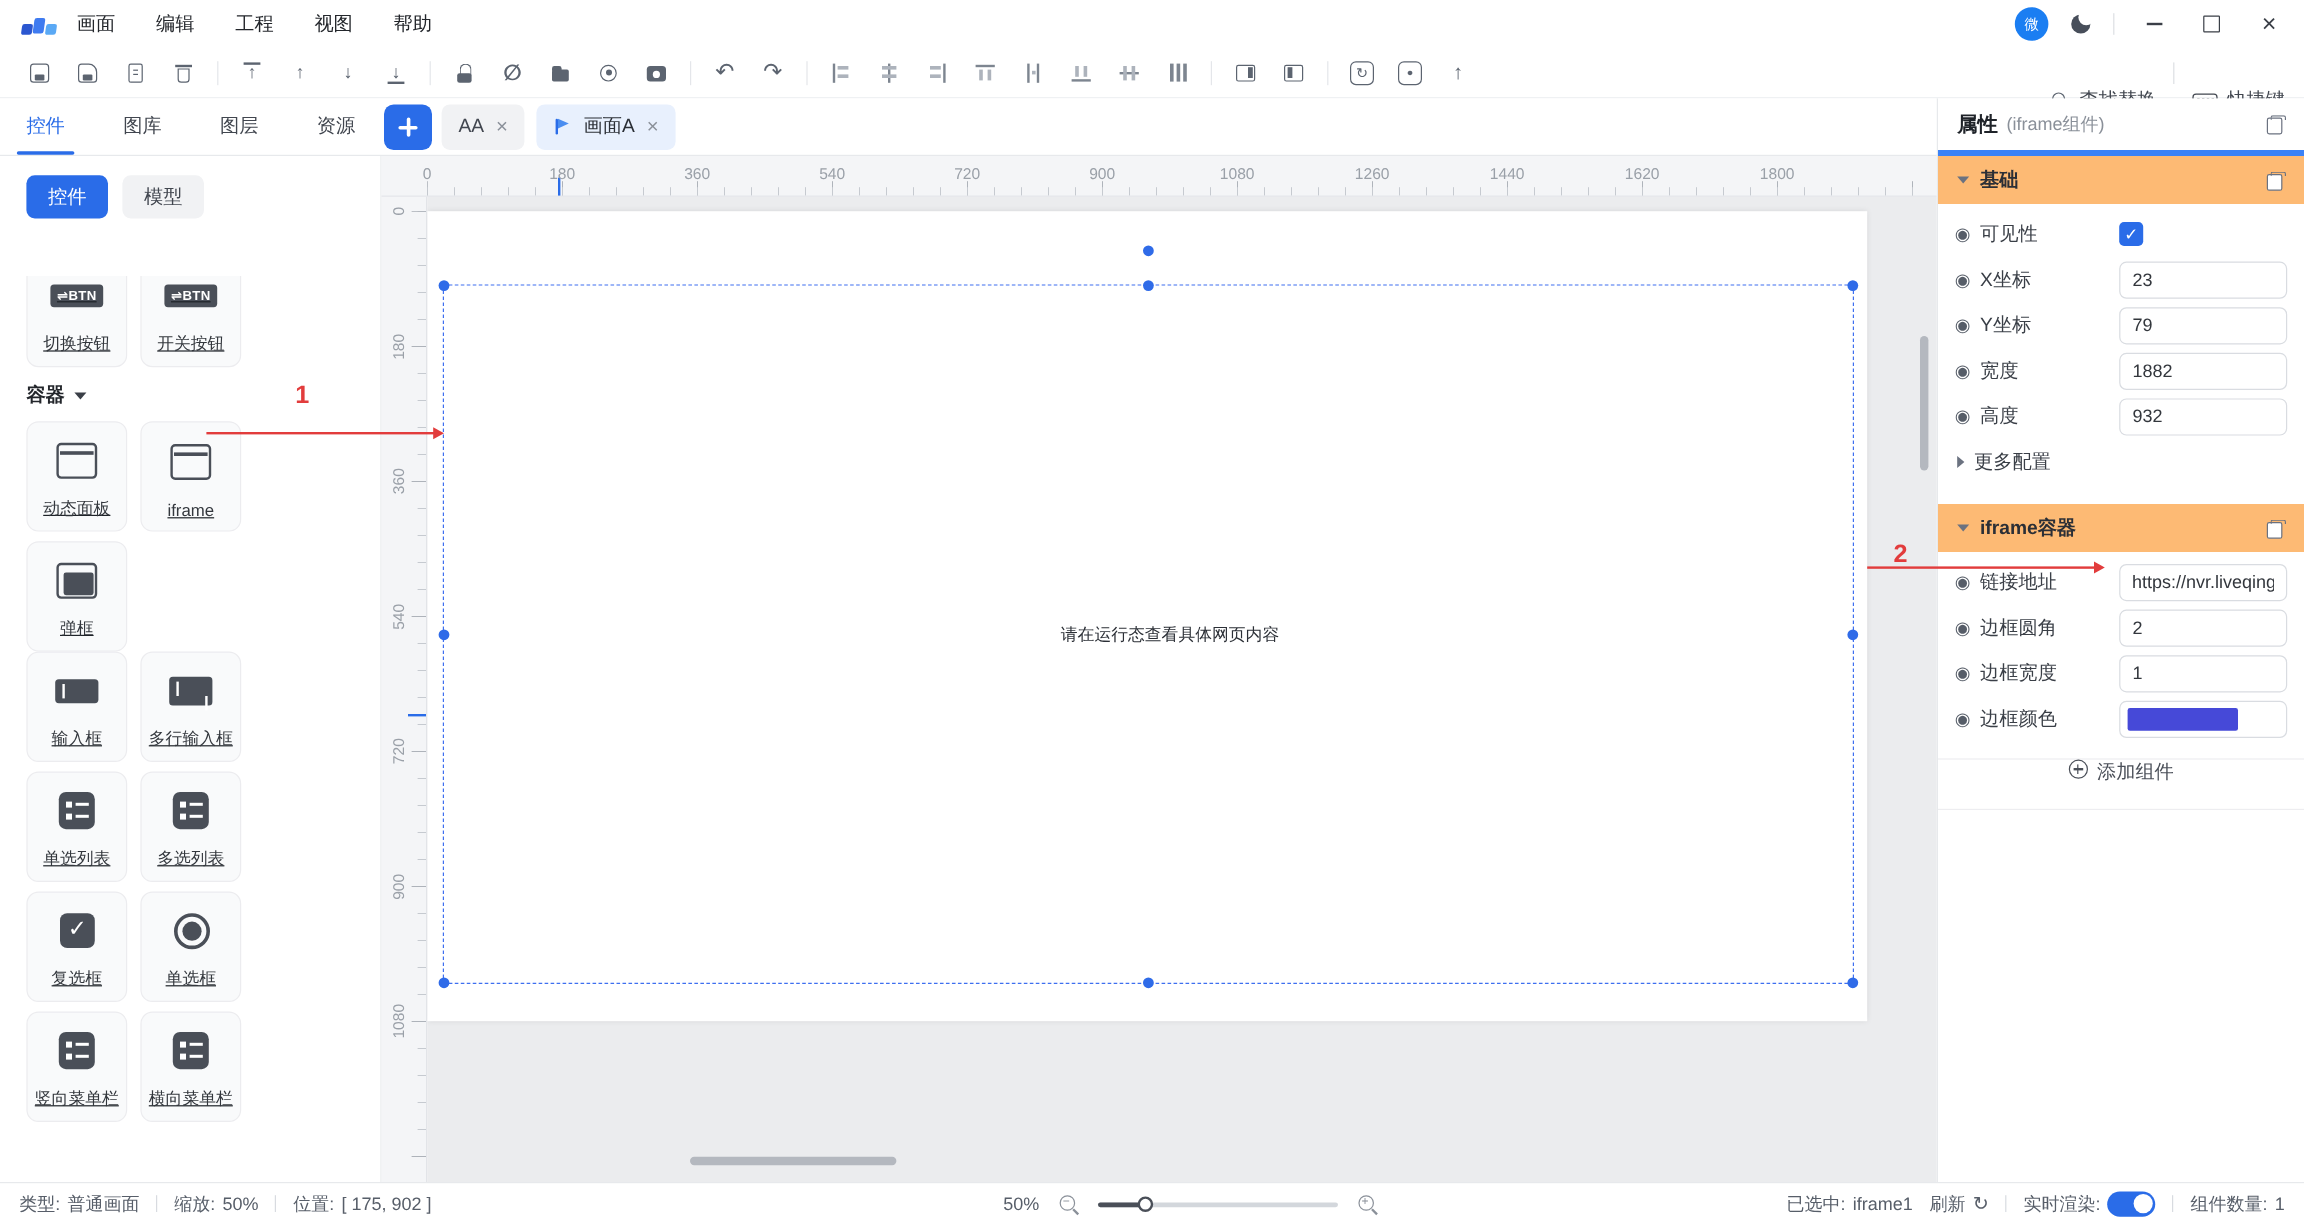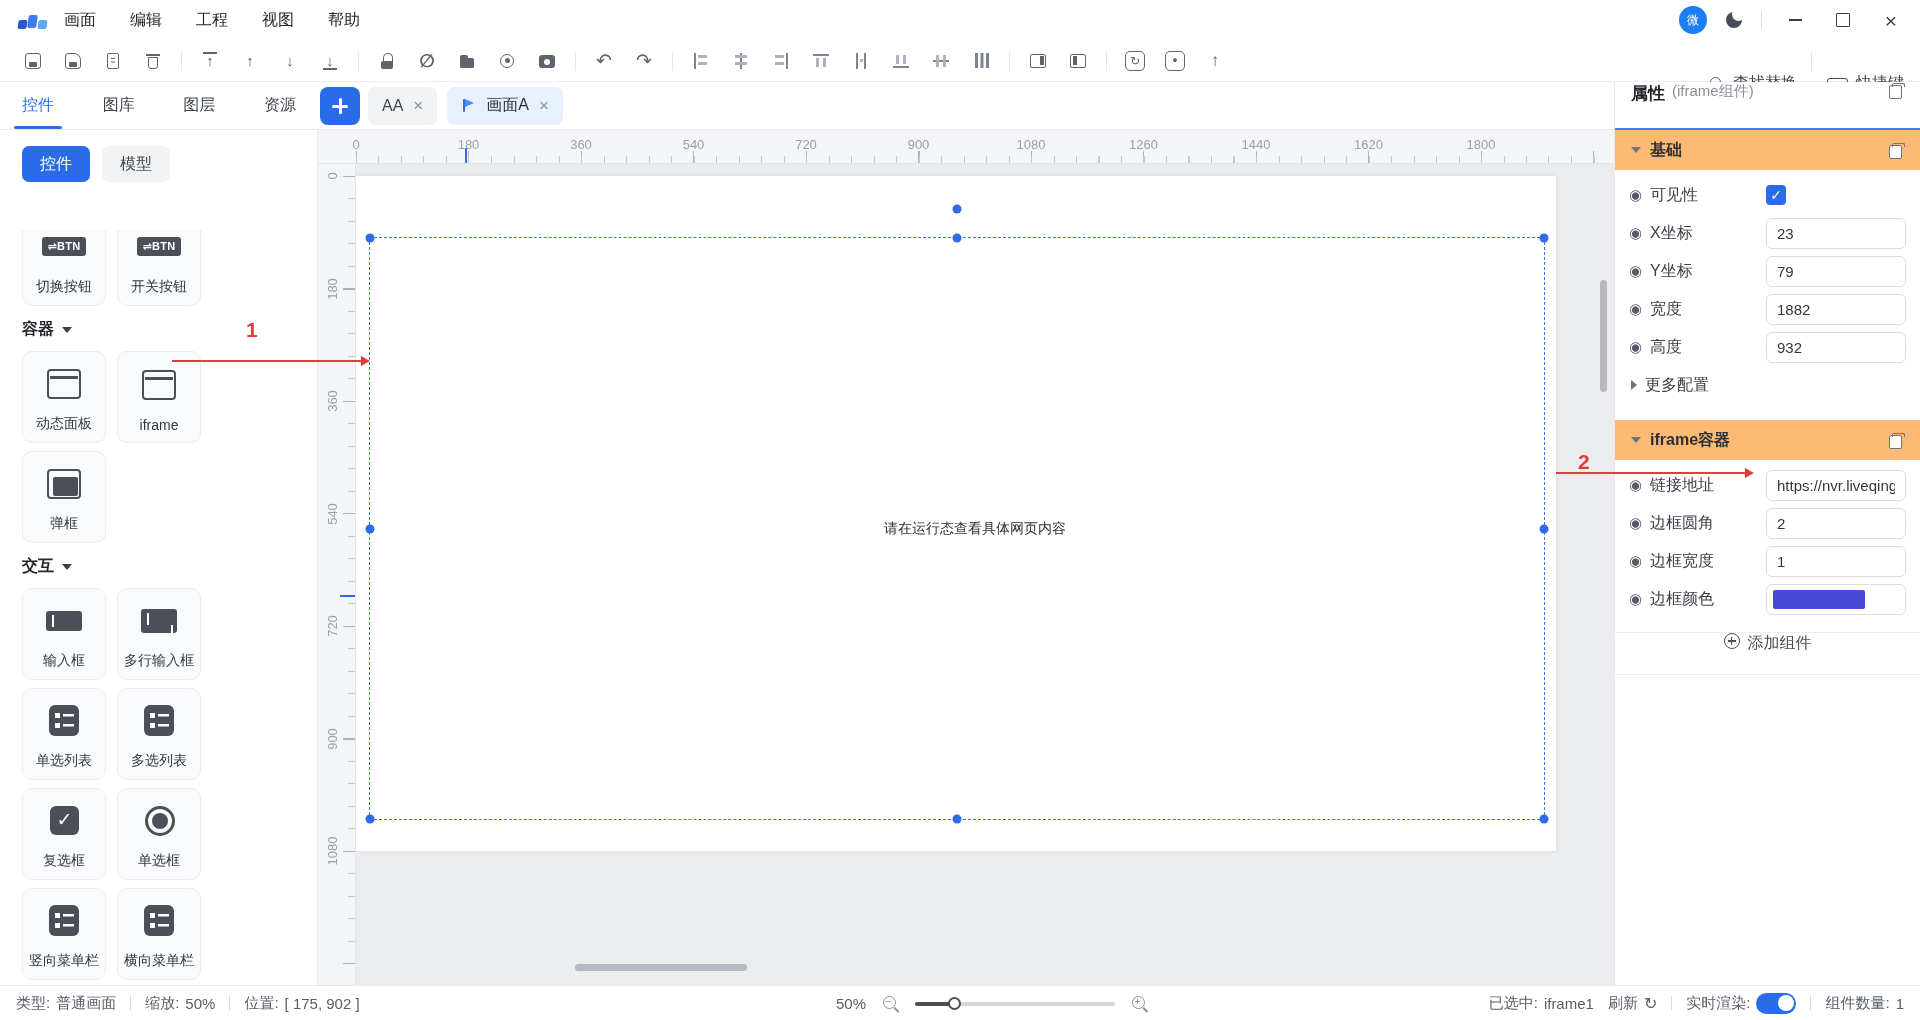--- a/index.html
+++ b/index.html
@@ -108,21 +108,21 @@
   #search-row { height:44px; display:flex; align-items:center; gap:10px; padding:0 16px; border-bottom:1px solid #eef0f2; }
   #search-input { border:none; outline:none; font-size:16px; color:#333; width:230px; background:transparent; }
   #search-input::placeholder { color:#b8bdc4; }
   #filter-row { display:flex; gap:12px; padding:16px 0 0 22px; }
   .filter-btn { height:36px; padding:0 18px; border-radius:7px; font-size:16px; display:flex; align-items:center; background:#f1f2f4; color:#41464f; }
   .filter-btn.active { background:#2a6ce8; color:#fff; }
   #controls-scroll { position:absolute; left:0; right:0; top:100px; bottom:0; overflow:hidden; }
   #controls-grid { margin-top:-16px; }
   .grid-header { display:flex; align-items:center; gap:8px; padding:13px 0 11px 22px; font-size:16px; font-weight:700; color:#23262b; }
   .caret-down-icon { width:0; height:0; border-left:5px solid transparent; border-right:5px solid transparent; border-top:6px solid #3a3f47; }
-  .cards { display:flex; flex-wrap:wrap; gap:8px 11px; padding:0 22px; }
+  .cards { display:flex; flex-wrap:wrap; gap:8px 11px; padding:0 22px;text-decoration:underline; }
   .card { width:84px; height:92px; background:#f9fafb; border:1px solid #ececef; border-radius:10px; display:flex; flex-direction:column; align-items:center; justify-content:flex-end; padding-bottom:9px; }
   .card-icon-wrap { flex:1; display:flex; align-items:center; justify-content:center; width:100%; }
   .card-label { font-size:14px; color:#33373d; white-space:nowrap; }
   .btn-chip { background:#4a4f58; color:#fff; border-radius:3px; font-size:11px; font-weight:700; padding:3px 5px; letter-spacing:.3px; }
   .gi { position:relative; width:40px; height:34px; }
   .window-icon::before { content:""; position:absolute; left:3px; right:3px; top:2px; bottom:2px; border:2.6px solid #4a4f58; border-radius:4px; }
   .window-icon::after { content:""; position:absolute; left:6px; right:6px; top:9.5px; height:2.6px; background:#4a4f58; }
   .modal-icon::before { content:""; position:absolute; left:3px; right:3px; top:2px; bottom:2px; border:2.6px solid #4a4f58; border-radius:4px; }
   .modal-icon::after { content:""; position:absolute; left:9px; right:6px; top:10px; bottom:5px; background:#4a4f58; border-radius:2px; }
   .input-icon::before { content:""; position:absolute; left:2px; right:2px; top:7px; bottom:7px; background:#4a4f58; border-radius:3px; }
@@ -170,21 +170,21 @@
   
   .annotation { position:absolute; z-index:40; color:#e23c3c; }
   #annotation-1-num { left:246px; top:318px; font-size:21px; font-weight:600; }
   #annotation-1-line { left:172px; top:360px; width:190px; height:2px; background:#e23c3c; }
   #annotation-2-num { left:1578px; top:450px; font-size:21px; font-weight:600; }
   #annotation-2-line { left:1556px; top:472px; width:190px; height:2px; background:#e23c3c; }
   .arrowhead { position:absolute; right:-8px; top:-4px; width:0; height:0; border-top:5px solid transparent; border-bottom:5px solid transparent; border-left:9px solid #e23c3c; }
 
   
   #right-panel { position:absolute; left:1614px; top:82px; width:306px; height:903px; border-left:1px solid #e7e9ec; background:#fff; }
-  #prop-header { height:48px; display:flex; padding:0 16px; border-bottom:2px solid #3b82f6; }
+  #prop-header { height:48px; display:flex; align-items:center; padding:0 16px; border-bottom:5px solid #3b82f6; }
   #prop-title { font-size:17px; font-weight:700; color:#1f2329; }
   #prop-subtitle { font-size:15px; color:#8a9099; margin-left:7px; }
   .doc-icon { position:relative; width:17px; height:17px; margin-left:auto; color:#6b7280; }
   .doc-icon::before { content:""; position:absolute; left:2px; top:3px; width:11px; height:12px; border:1.7px solid currentColor; border-radius:2px; background:#fff; }
   .doc-icon::after { content:""; position:absolute; left:5px; top:1px; width:11px; height:3px; border:1.7px solid currentColor; border-bottom:none; border-radius:2px 2px 0 0; }
   .section-strip { height:40px; display:flex; align-items:center; gap:9px; padding:0 16px; background:#fdba74; }
   .chevron-down-icon { width:0; height:0; border-left:5px solid transparent; border-right:5px solid transparent; border-top:6px solid #6b7280; }
   .section-title { font-size:16px; color:#2b2f36; font-weight:600; }
   .prop-rows { padding:6px 0 2px; }
   .prop-row { height:38px; display:flex; align-items:center; padding:0 14px 0 14px; }
@@ -421,24 +421,20 @@
               </div>
               <span class="card-label">iframe</span>
             </div>
             <div class="card">
               <div class="card-icon-wrap">
                 <i class="gi modal-icon"></i>
               </div>
               <span class="card-label">弹框</span>
             </div>
           </div>
-          <div class="grid-header">
-            <span>交互</span>
-            <i class="caret-down-icon"></i>
-          </div>
           <div class="cards">
             <div class="card">
               <div class="card-icon-wrap">
                 <i class="gi input-icon"></i>
               </div>
               <span class="card-label">输入框</span>
             </div>
             <div class="card">
               <div class="card-icon-wrap">
                 <i class="gi textarea-icon"></i>

